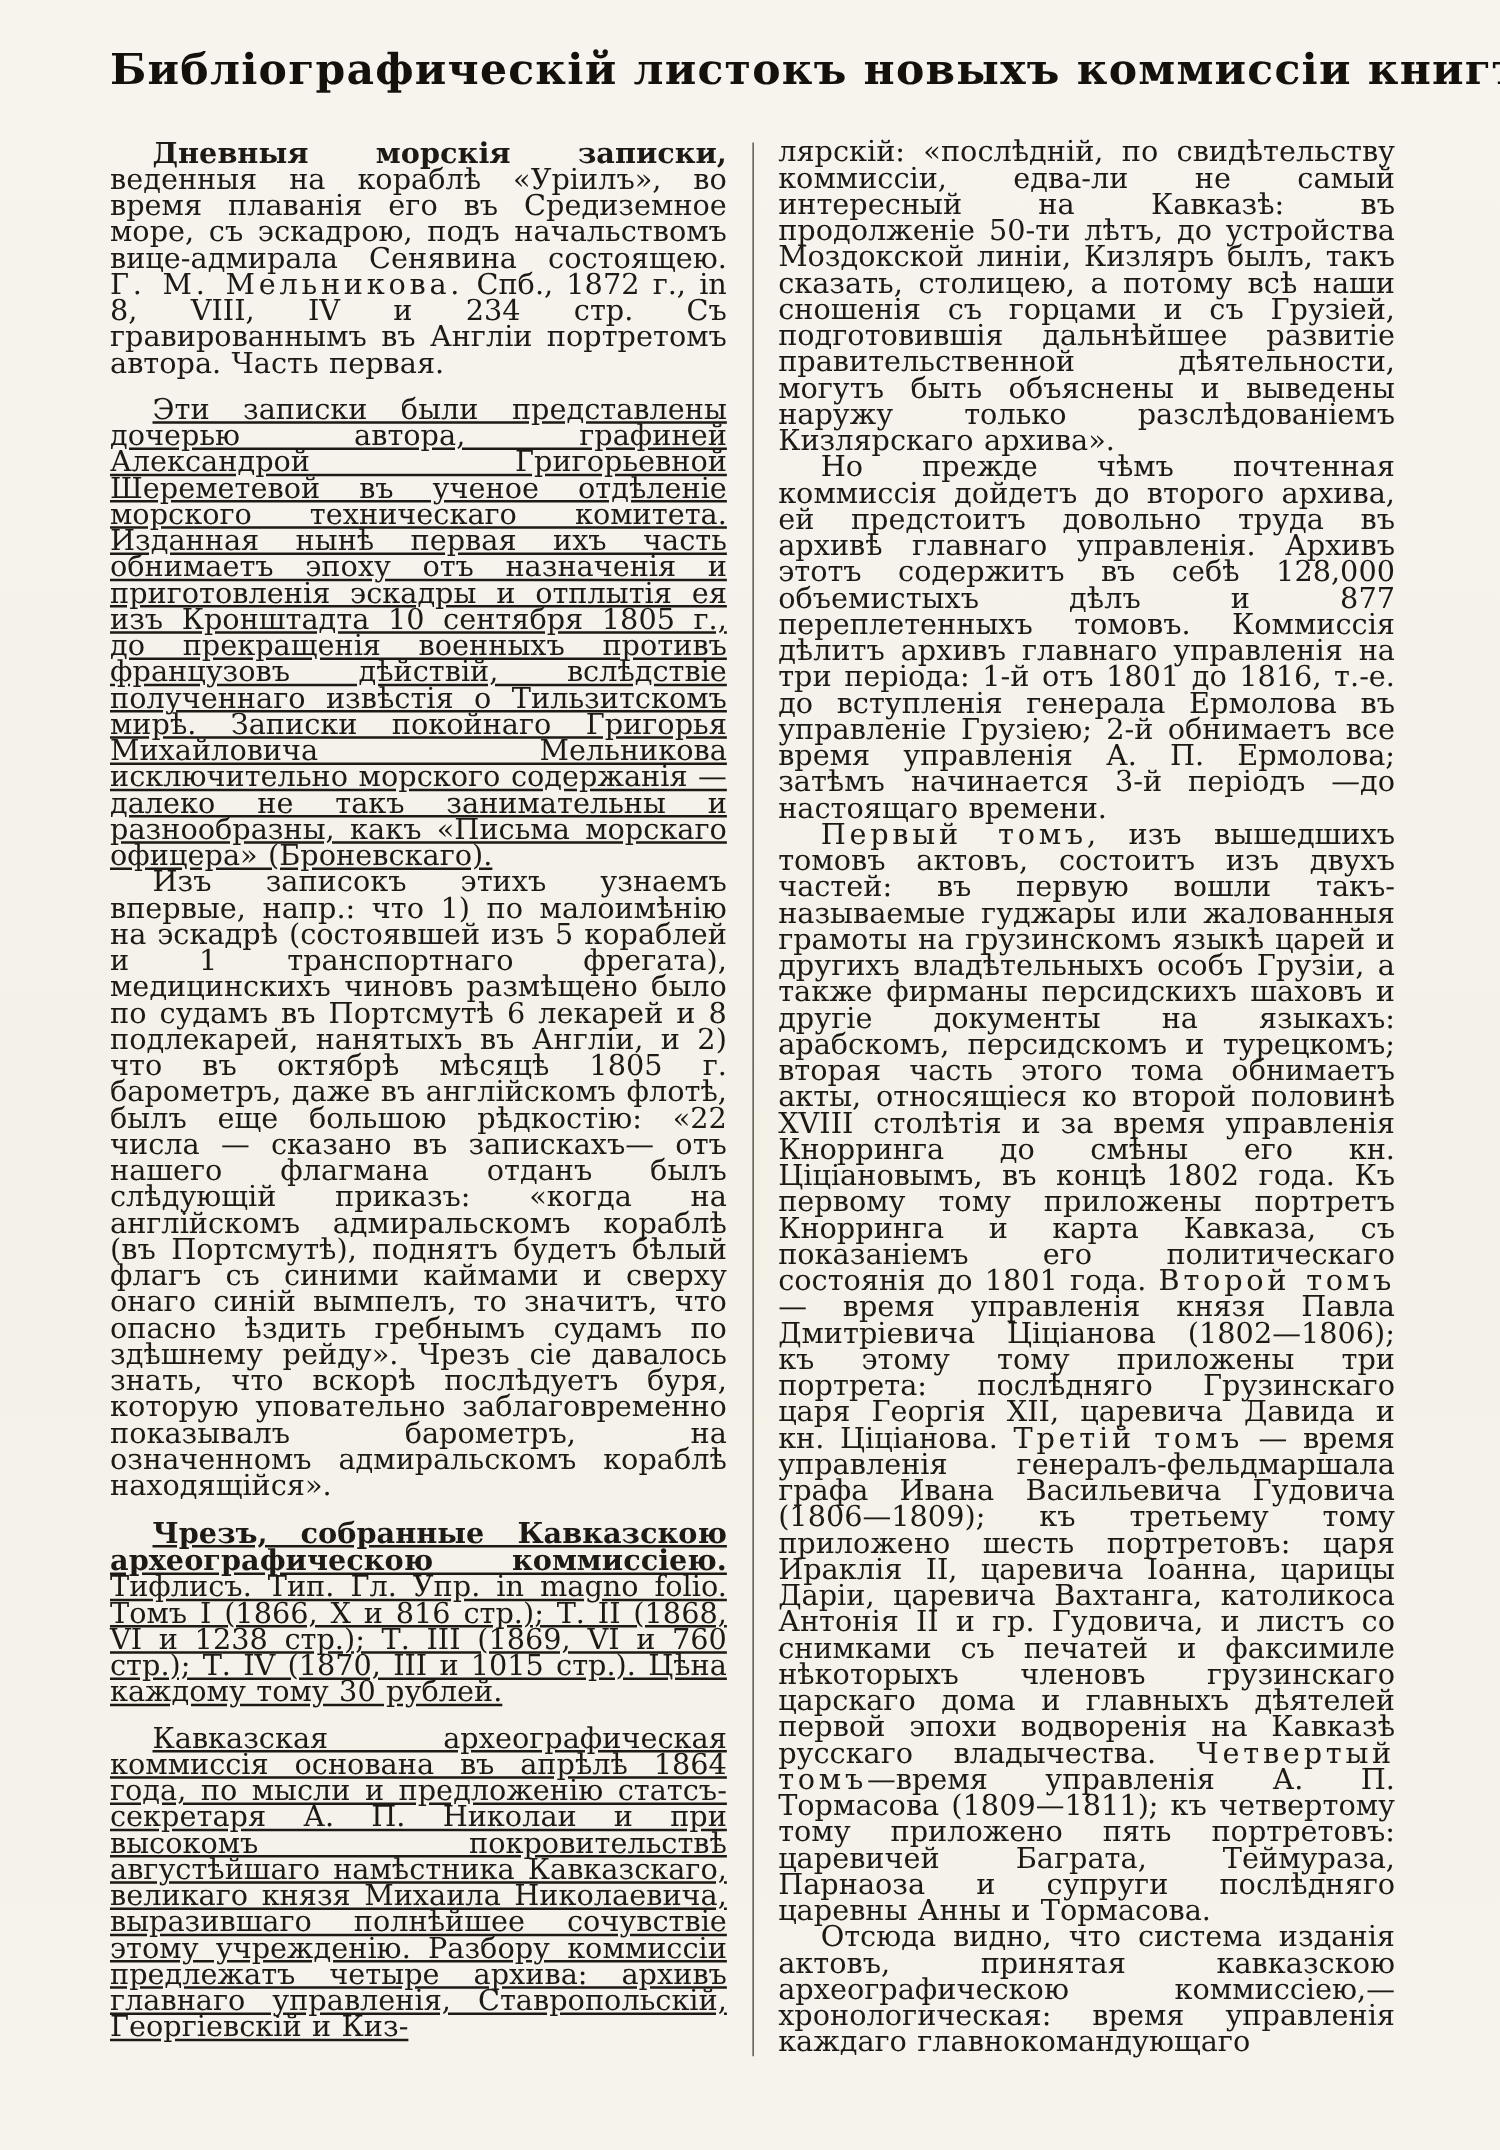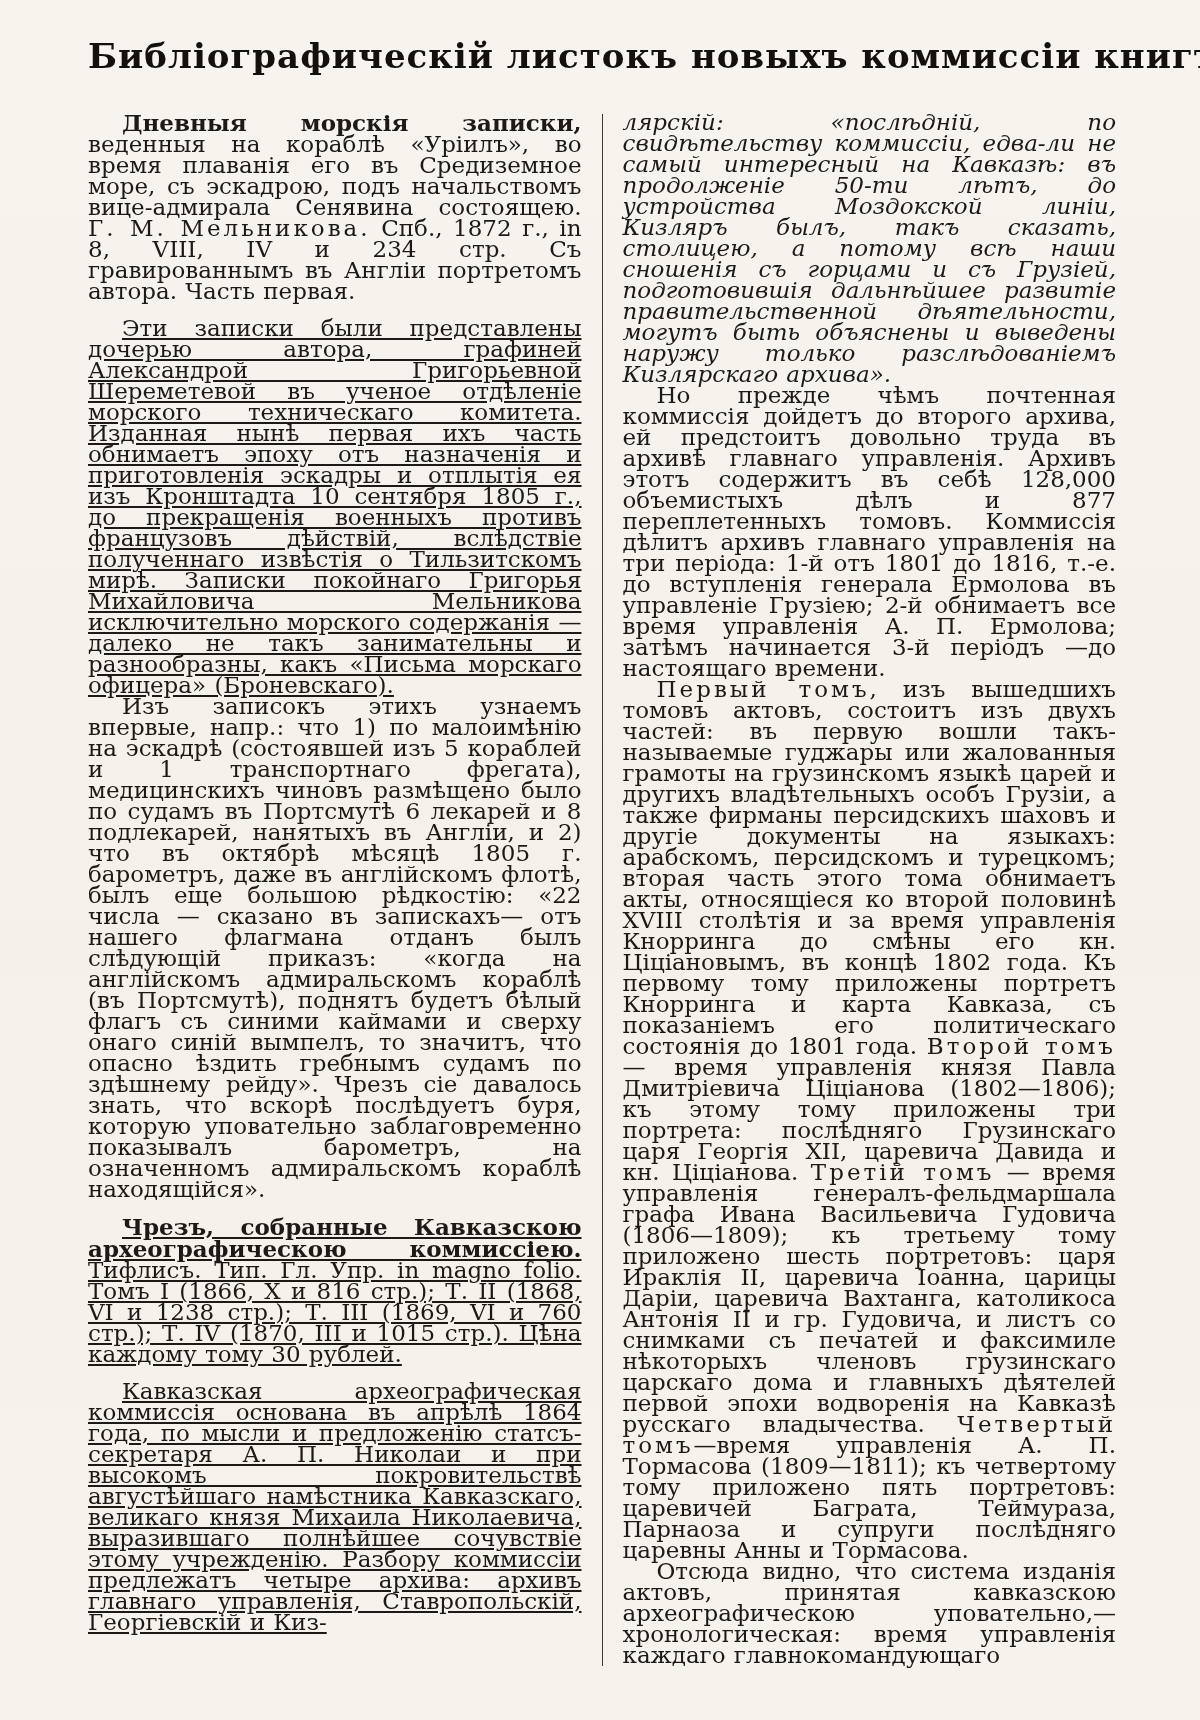--- a/index.html
+++ b/index.html
@@ -35,21 +35,21 @@
     font-size: 23px;
     line-height: 21px;
     word-spacing: 1px;
   }
   .divider {
     width: 1px;
     background: #40382e;
     margin: 2px 20px 0 20px;
   }
   p.par { text-indent: 34px; }
-  p.par.no-indent { text-indent: 0; font-style: italic; }
+  p.par.no-indent { text-indent: 0; }
   p.par.section-gap { margin-top: 16px; text-decoration: underline; }
   .bold { font-weight: bold; }
   .spaced { letter-spacing: 3px; }
   .normal { letter-spacing: 0; }
 </style>
 </head>
 <body style="background: rgb(246, 243, 236); color: rgb(29, 26, 21);">
 
 <div class="page">
   <h1 class="title">Библіографическій листокъ новыхъ коммиссіи книгъ.</h1>
@@ -59,16 +59,16 @@
         <p class="par section-gap"><span class="normal">Эти записки были представлены дочерью автора, графиней Александрой Григорьевной Шереметевой въ ученое отдѣленіе морского техническаго комитета. Изданная нынѣ первая ихъ часть обнимаетъ эпоху отъ назначенія и приготовленія эскадры и отплытія ея изъ Кронштадта 10 сентября 1805 г., до прекращенія военныхъ противъ французовъ дѣйствій, вслѣдствіе полученнаго извѣстія о Тильзитскомъ мирѣ. Записки покойнаго Григорья Михайловича Мельникова исключительно морского содержанія — далеко не такъ занимательны и разнообразны, какъ «Письма морскаго офицера» (Броневскаго).</span></p>
         <p class="par"><span class="normal">Изъ записокъ этихъ узнаемъ впервые, напр.: что 1) по малоимѣнію на эскадрѣ (состоявшей изъ 5 кораблей и 1 транспортнаго фрегата), медицинскихъ чиновъ размѣщено было по судамъ въ Портсмутѣ 6 лекарей и 8 подлекарей, нанятыхъ въ Англіи, и 2) что въ октябрѣ мѣсяцѣ 1805 г. барометръ, даже въ англійскомъ флотѣ, былъ еще большою рѣдкостію: «22 числа — сказано въ запискахъ— отъ нашего флагмана отданъ былъ слѣдующій приказъ: «когда на англійскомъ адмиральскомъ кораблѣ (въ Портсмутѣ), поднятъ будетъ бѣлый флагъ съ синими каймами и сверху онаго синій вымпелъ, то значитъ, что опасно ѣздить гребнымъ судамъ по здѣшнему рейду». Чрезъ сіе давалось знать, что вскорѣ послѣдуетъ буря, которую уповательно заблаговременно показывалъ барометръ, на означенномъ адмиральскомъ кораблѣ находящійся».</span></p>
         <p class="par section-gap"><span class="bold">Чрезъ, собранные Кавказскою археографическою коммиссіею.</span><span class="normal"> Тифлисъ. Тип. Гл. Упр. in magno folio. Томъ I (1866, X и 816 стр.); Т. II (1868, VI и 1238 стр.); Т. III (1869, VI и 760 стр.); Т. IV (1870, III и 1015 стр.). Цѣна каждому тому 30 рублей.</span></p>
         <p class="par section-gap"><span class="normal">Кавказская археографическая коммиссія основана въ апрѣлѣ 1864 года, по мысли и предложенію статсъ-секретаря А. П. Николаи и при высокомъ покровительствѣ августѣйшаго намѣстника Кавказскаго, великаго князя Михаила Николаевича, выразившаго полнѣйшее сочувствіе этому учрежденію. Разбору коммиссіи предлежатъ четыре архива: архивъ главнаго управленія, Ставропольскій, Георгіевскій и Киз-</span></p>
       </div>
     <div class="divider"></div>
     <div class="column">
         <p class="par no-indent"><span class="normal">лярскій: «послѣдній, по свидѣтельству коммиссіи, едва-ли не самый интересный на Кавказѣ: въ продолженіе 50-ти лѣтъ, до устройства Моздокской линіи, Кизляръ былъ, такъ сказать, столицею, а потому всѣ наши сношенія съ горцами и съ Грузіей, подготовившія дальнѣйшее развитіе правительственной дѣятельности, могутъ быть объяснены и выведены наружу только разслѣдованіемъ Кизлярскаго архива».</span></p>
         <p class="par"><span class="normal">Но прежде чѣмъ почтенная коммиссія дойдетъ до второго архива, ей предстоитъ довольно труда въ архивѣ главнаго управленія. Архивъ этотъ содержитъ въ себѣ 128,000 объемистыхъ дѣлъ и 877 переплетенныхъ томовъ. Коммиссія дѣлитъ архивъ главнаго управленія на три періода: 1-й отъ 1801 до 1816, т.-е. до вступленія генерала Ермолова въ управленіе Грузіею; 2-й обнимаетъ все время управленія А. П. Ермолова; затѣмъ начинается 3-й періодъ —до настоящаго времени.</span></p>
         <p class="par"><span class="spaced">Первый томъ</span><span class="normal">, изъ вышедшихъ томовъ актовъ, состоитъ изъ двухъ частей: въ первую вошли такъ-называемые гуджары или жалованныя грамоты на грузинскомъ языкѣ царей и другихъ владѣтельныхъ особъ Грузіи, а также фирманы персидскихъ шаховъ и другіе документы на языкахъ: арабскомъ, персидскомъ и турецкомъ; вторая часть этого тома обнимаетъ акты, относящіеся ко второй половинѣ XVIII столѣтія и за время управленія Кнорринга до смѣны его кн. Ціціановымъ, въ концѣ 1802 года. Къ первому тому приложены портретъ Кнорринга и карта Кавказа, съ показаніемъ его политическаго состоянія до 1801 года. </span><span class="spaced">Второй томъ</span><span class="normal"> — время управленія князя Павла Дмитріевича Ціціанова (1802—1806); къ этому тому приложены три портрета: послѣдняго Грузинскаго царя Георгія XII, царевича Давида и кн. Ціціанова. </span><span class="spaced">Третій томъ</span><span class="normal"> — время управленія генералъ-фельдмаршала графа Ивана Васильевича Гудовича (1806—1809); къ третьему тому приложено шесть портретовъ: царя Ираклія II, царевича Іоанна, царицы Даріи, царевича Вахтанга, католикоса Антонія II и гр. Гудовича, и листъ со снимками съ печатей и факсимиле нѣкоторыхъ членовъ грузинскаго царскаго дома и главныхъ дѣятелей первой эпохи водворенія на Кавказѣ русскаго владычества. </span><span class="spaced">Четвертый томъ</span><span class="normal">—время управленія А. П. Тормасова (1809—1811); къ четвертому тому приложено пять портретовъ: царевичей Баграта, Теймураза, Парнаоза и супруги послѣдняго царевны Анны и Тормасова.</span></p>
-        <p class="par"><span class="normal">Отсюда видно, что система изданія актовъ, принятая кавказскою археографическою уповательно,—хронологическая: время управленія каждаго главнокомандующаго</span></p>
+        <p class="par"><span class="normal">Отсюда видно, что система изданія актовъ, принятая кавказскою археографическою коммиссіею,—хронологическая: время управленія каждаго главнокомандующаго</span></p>
       </div>
   </div>
 </div>
 
 </body></html>

